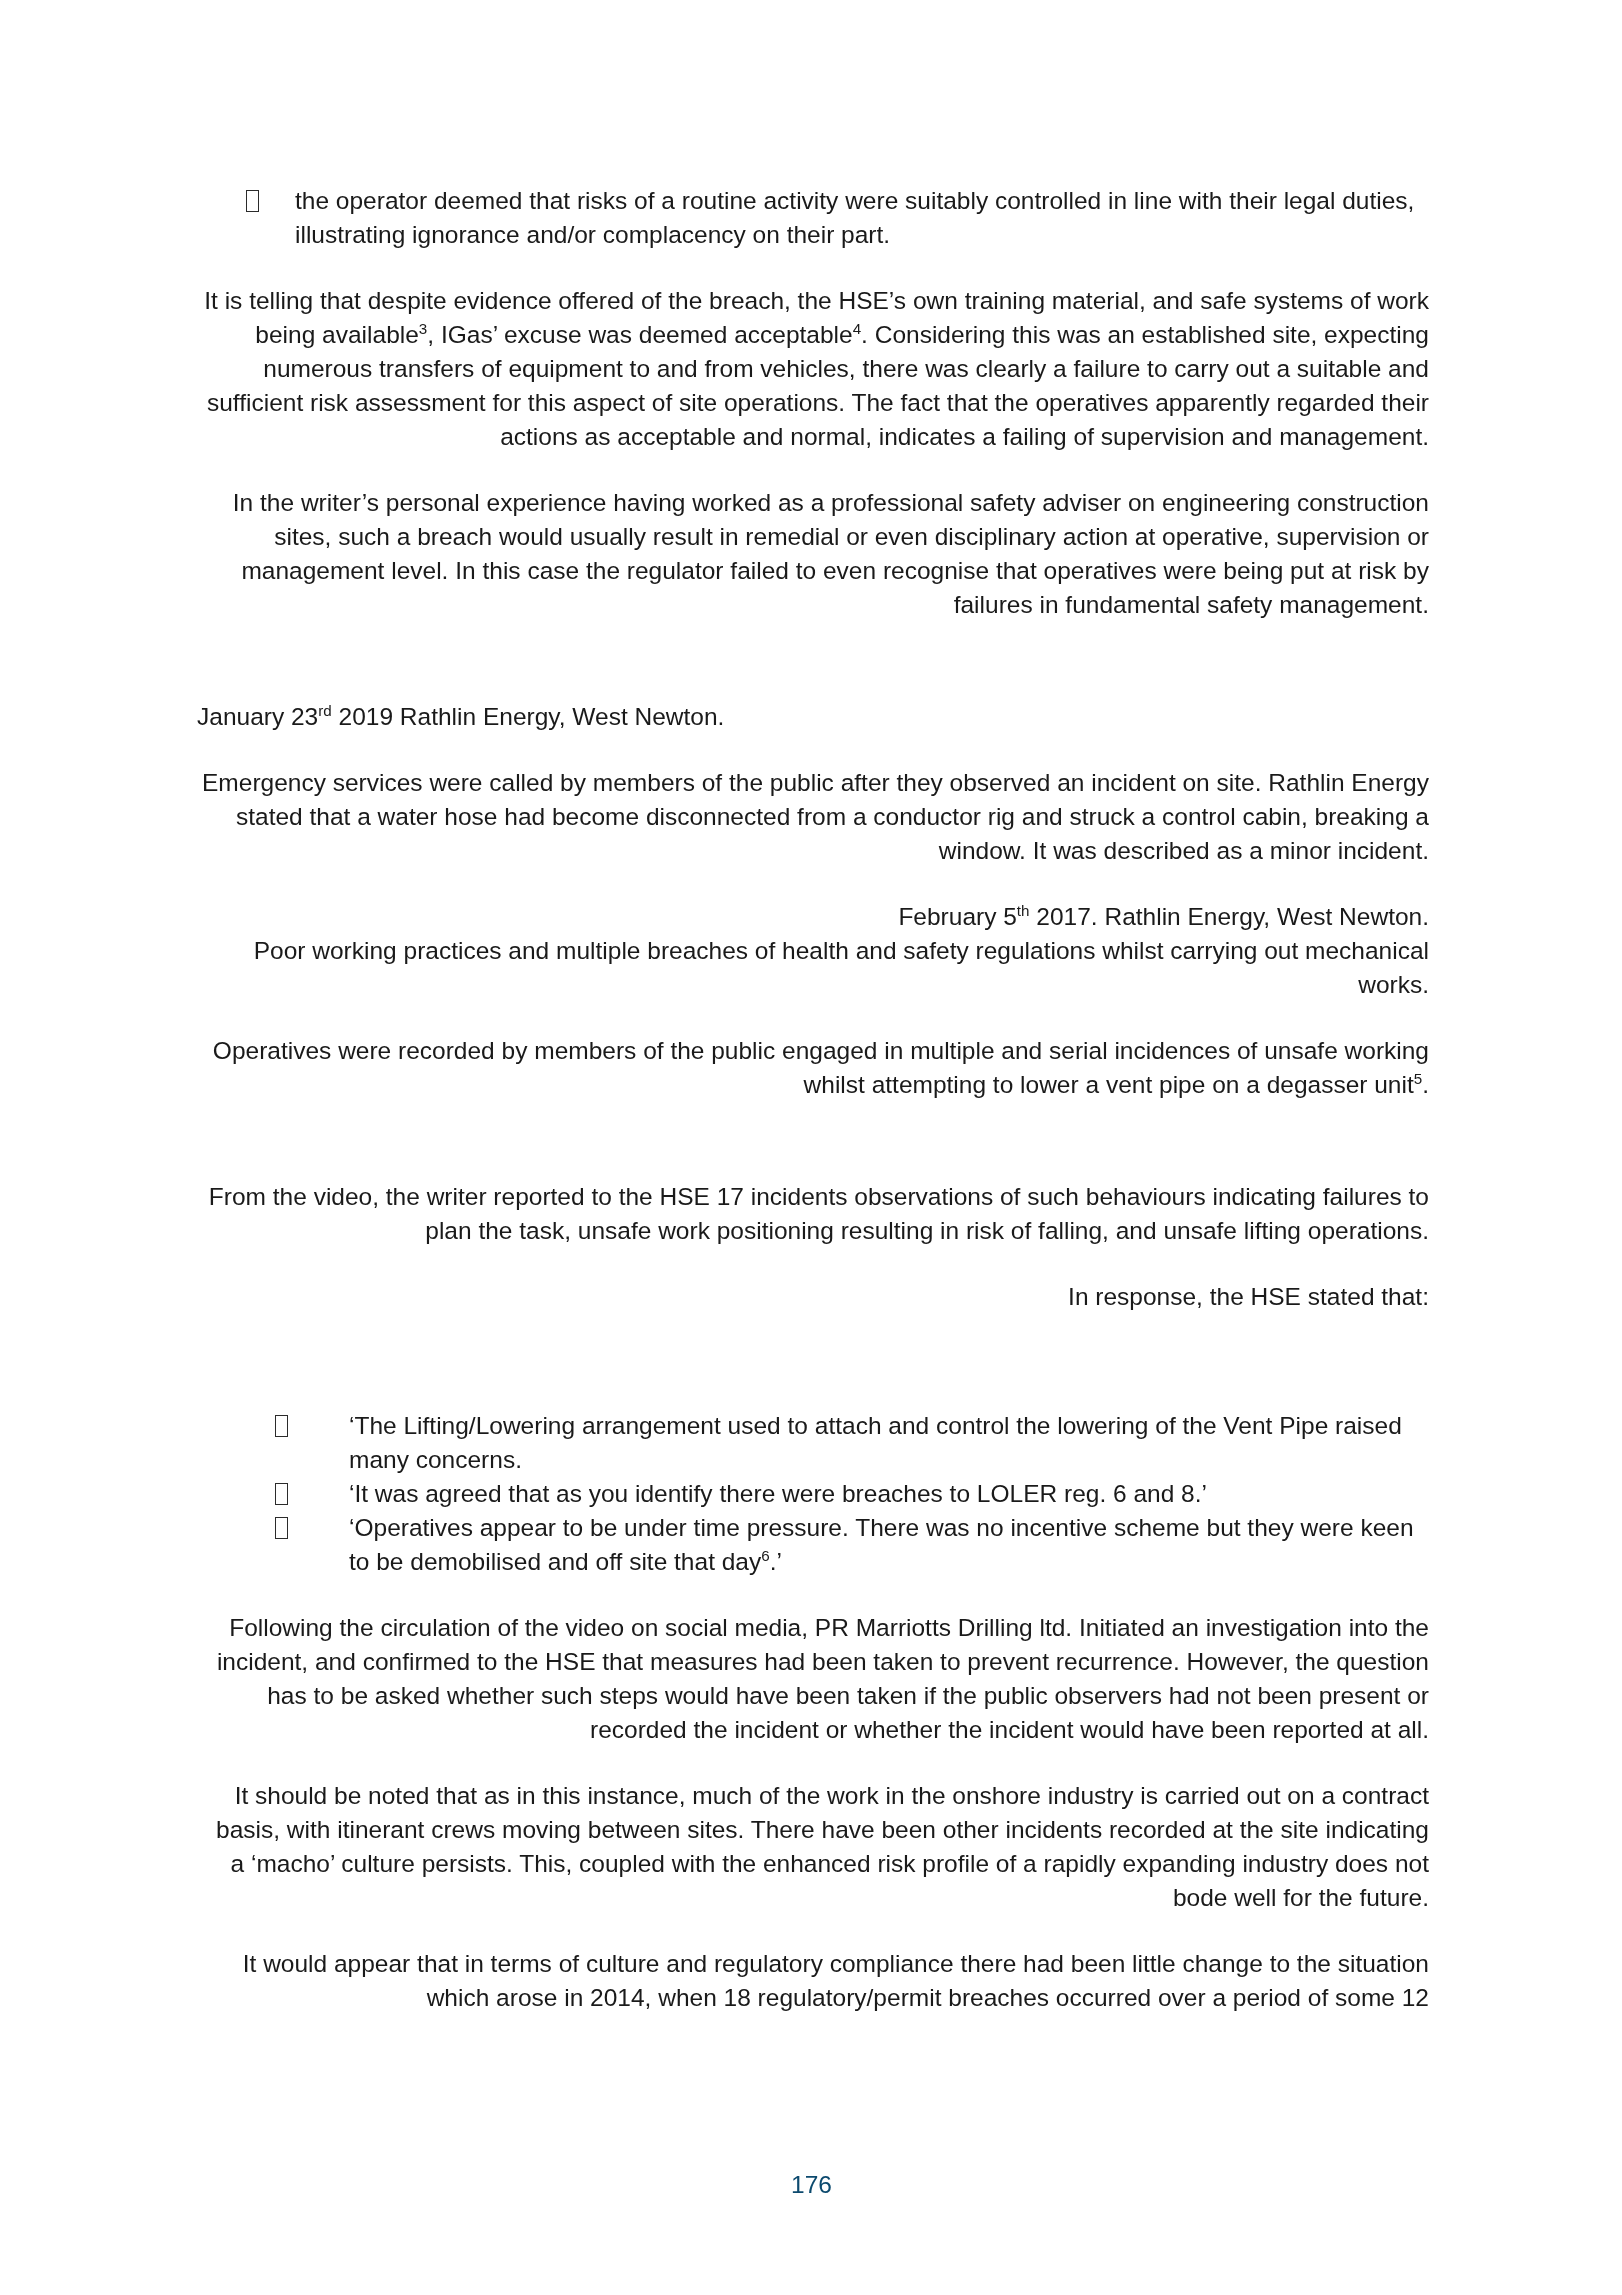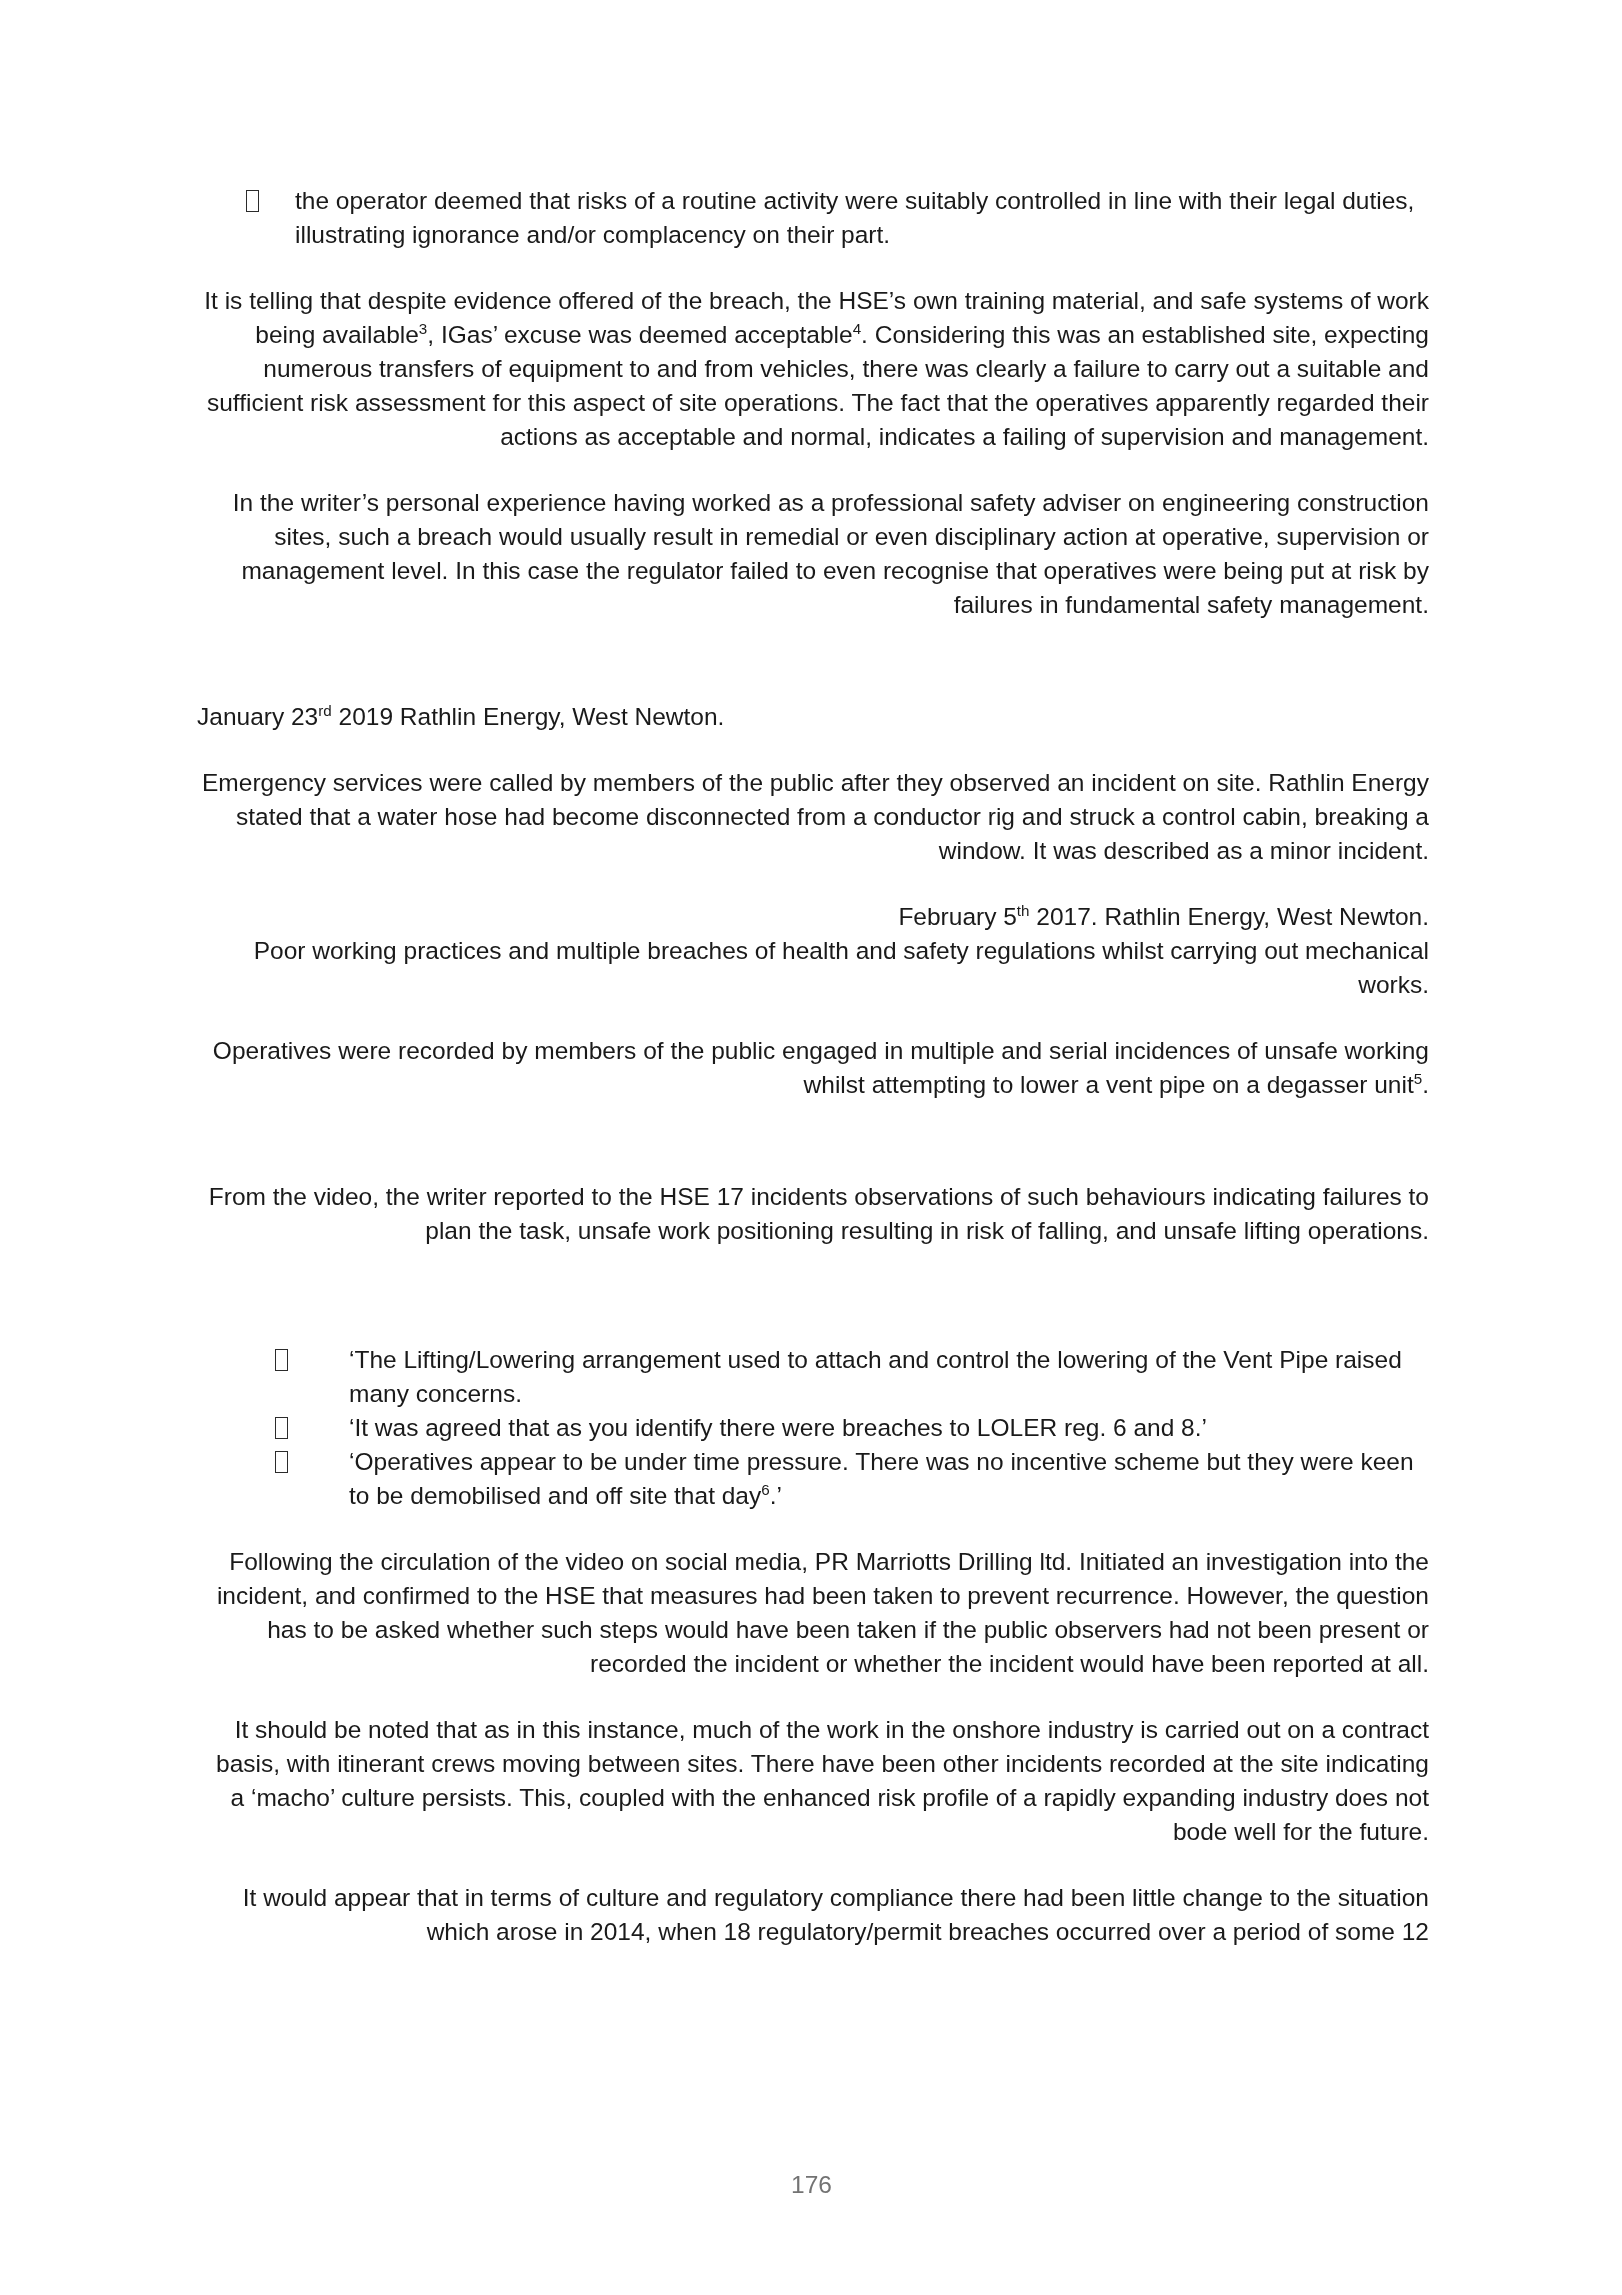--- a/index.html
+++ b/index.html
@@ -51,21 +51,21 @@
   }
 
   .footer {
     position: absolute;
     left: 0;
     right: 0;
     bottom: 18.6px;
     text-align: center;
     font-size: 24.5px;
     line-height: 34px;
-    color: #737373;
+    color: #0c4a6e;
   }
 </style>
 </head>
 <body>
 
 <div class="page">
   <div class="content">
 
     <ul class="boxlist checklist">
       <li>
@@ -86,20 +86,21 @@
 
     <h2 class="heading para">
       <span class="hline"><span>February 5</span><sup>th</sup><span> 2017. Rathlin Energy, West Newton.</span></span><br>
       <span class="hline">Poor working practices and multiple breaches of health and safety regulations whilst carrying out mechanical works.</span>
     </h2>
 
     <p class="para"><span>Operatives were recorded by members of the public engaged in multiple and serial incidences of unsafe working whilst attempting to lower a vent pipe on a degasser unit</span><sup>5</sup><span>.</span></p>
 
     <p class="para gap-big">From the video, the writer reported to the HSE 17 incidents observations of such behaviours indicating failures to plan the task, unsafe work positioning resulting in risk of falling, and unsafe lifting operations.</p>
 
+    <p class="para">In response, the HSE stated that:</p>
 
     <ul class="boxlist quotelist gap-xl">
       <li>
         <span class="tofu"></span>
         <span>‘The Lifting/Lowering arrangement used to attach and control the lowering of the Vent Pipe raised many concerns.</span><sup></sup><span></span>
       </li>
       <li>
         <span class="tofu"></span>
         <span>‘It was agreed that as you identify there were breaches to LOLER reg. 6 and 8.’</span><sup></sup><span></span>
       </li>

